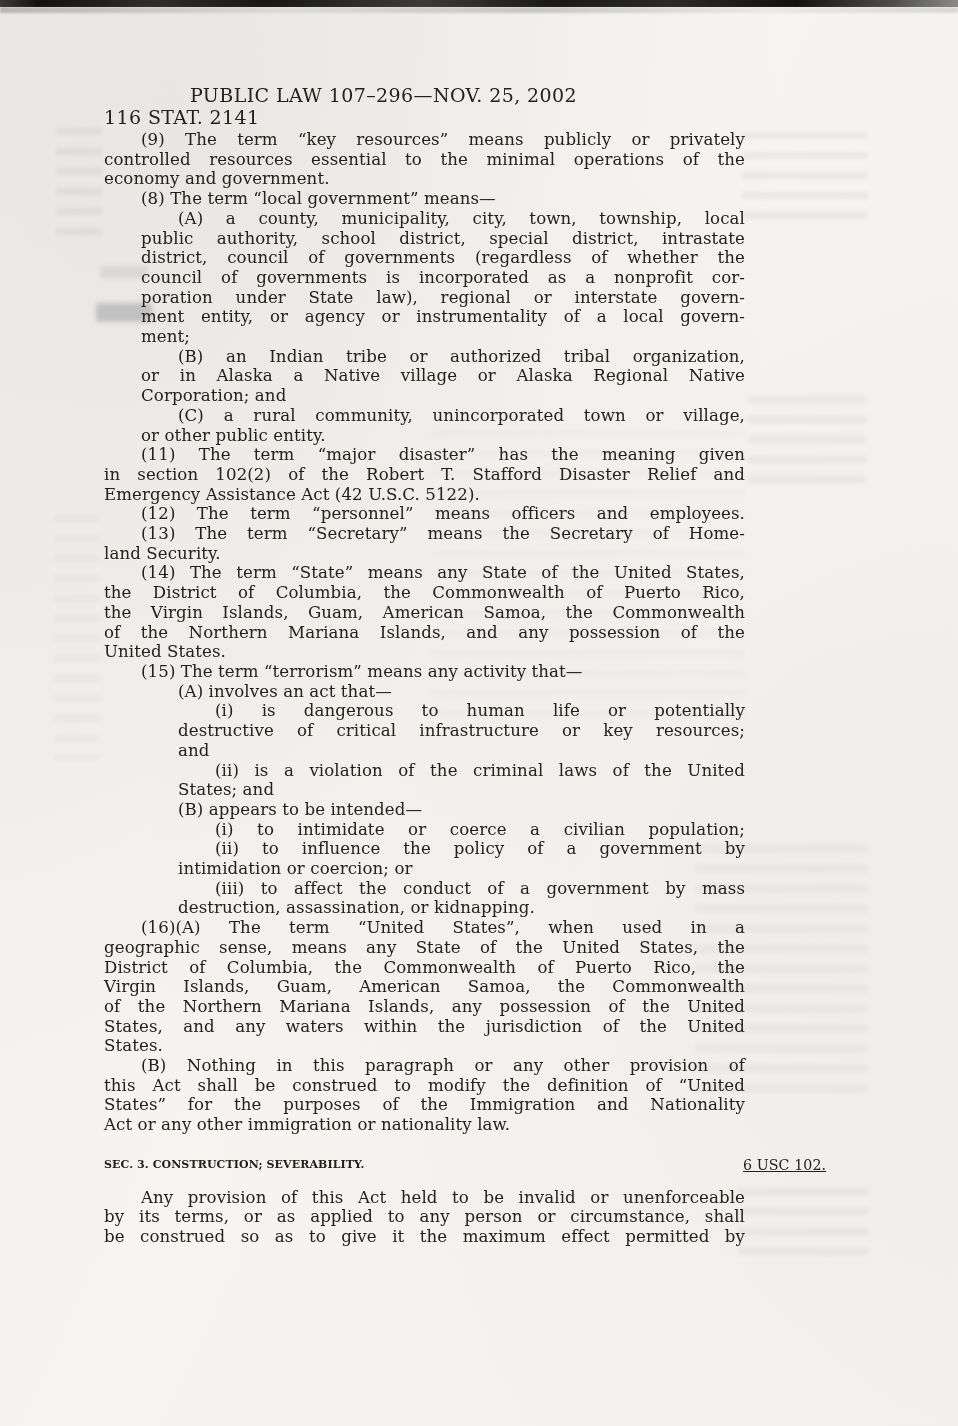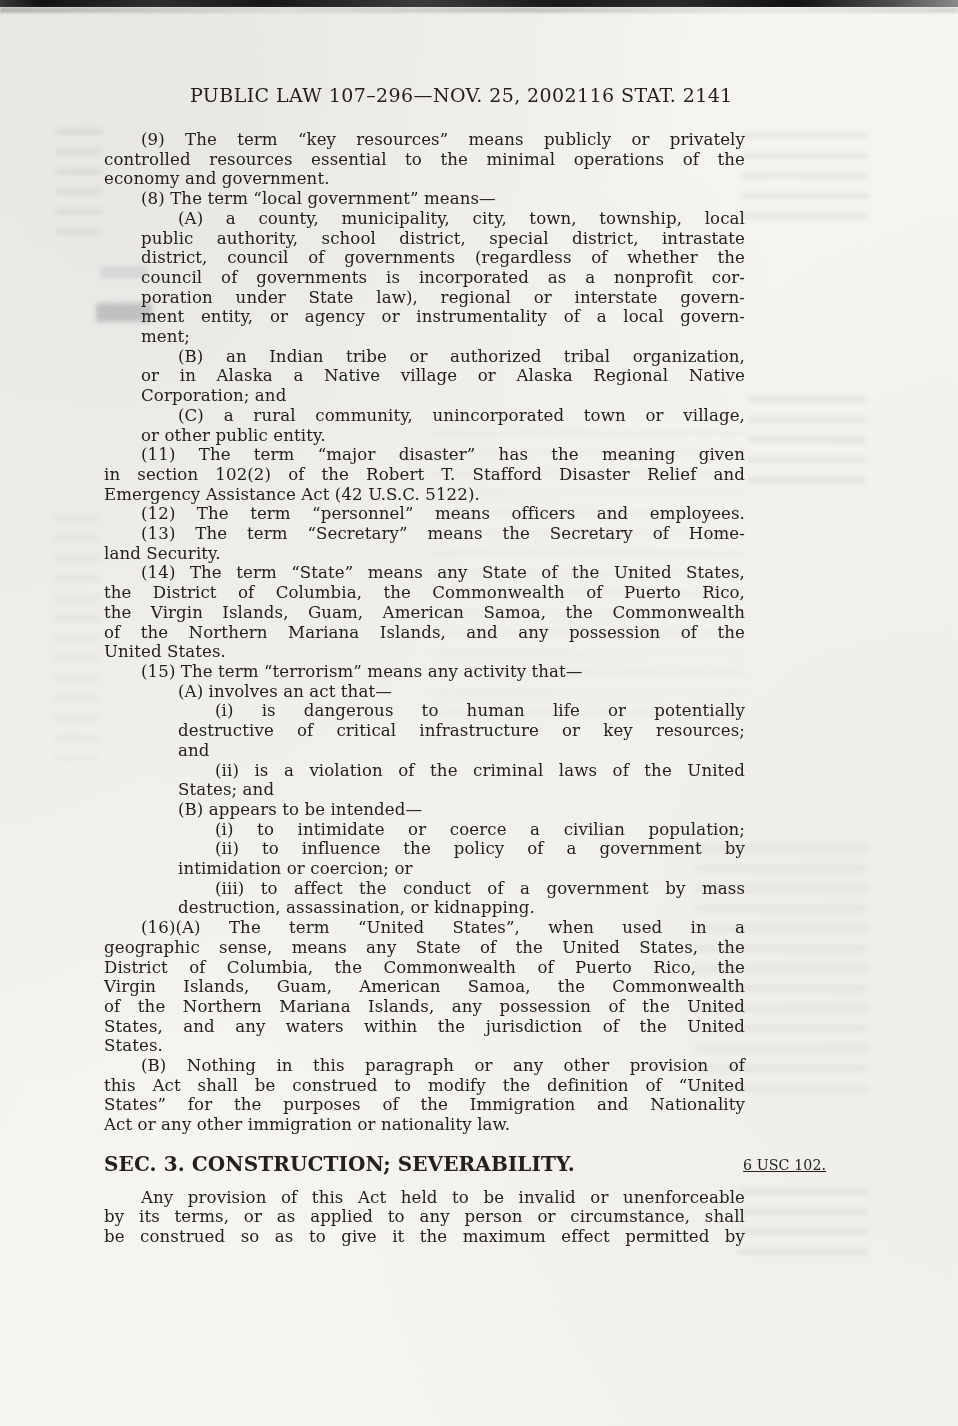--- a/index.html
+++ b/index.html
@@ -31,41 +31,41 @@
     position: absolute; top: 7px; left: 0; width: 958px; height: 6px;
     background: linear-gradient(90deg,
       rgba(90,90,90,0.35), rgba(120,120,120,0.12) 30%,
       rgba(90,90,90,0.28) 55%, rgba(130,130,130,0.10) 80%, rgba(150,150,150,0.3));
     filter: blur(1.2px);
   }
 
   
   .running-head {
     position: absolute; top: 84px; left: 104px; width: 764px;
-    display: flex; align-items: baseline;
-    font-size: 19px; letter-spacing: 0.4px; white-space: nowrap;
+    display: flex; justify-content: space-between; align-items: baseline;
+    font-size: 19px; letter-spacing: 0.4px; white-space: nowrap; flex-direction: column;
   }
   .running-head .law { padding-left: 86px; }
 
   
   .doc-body {
     position: absolute; top: 130px; left: 104px; width: 641px;
     font-size: 16.6px; line-height: 19.7px;
     letter-spacing: 0.1px;
     z-index: 2;
   }
   .line { white-space: normal; }
   .line.j { text-align: justify; text-align-last: justify; -moz-text-align-last: justify; }
   .lvl1 { padding-left: 0; }    .lvl1.first { padding-left: 37px; }
   .lvl2 { padding-left: 37px; } .lvl2.first { padding-left: 74px; }
   .lvl3 { padding-left: 74px; } .lvl3.first { padding-left: 111px; }
 
   .heading-row { position: relative; margin: 13px 0 13px 0; }
   .section-heading {
-    font-weight: bold; font-size: 20px; letter-spacing: 0.1px; white-space: nowrap; margin-top: 20px;
+    font-weight: bold; font-size: 11px; letter-spacing: 0.1px; white-space: nowrap; margin-top: 20px;
   }
   .margin-note {
     position: absolute; left: 639px; top: 1px;
     font-weight: normal; font-size: 14.2px; white-space: nowrap; text-decoration: underline;
   }
 
   
   .bleed {
     position: absolute; z-index: 1; pointer-events: none;
     filter: blur(2px);

